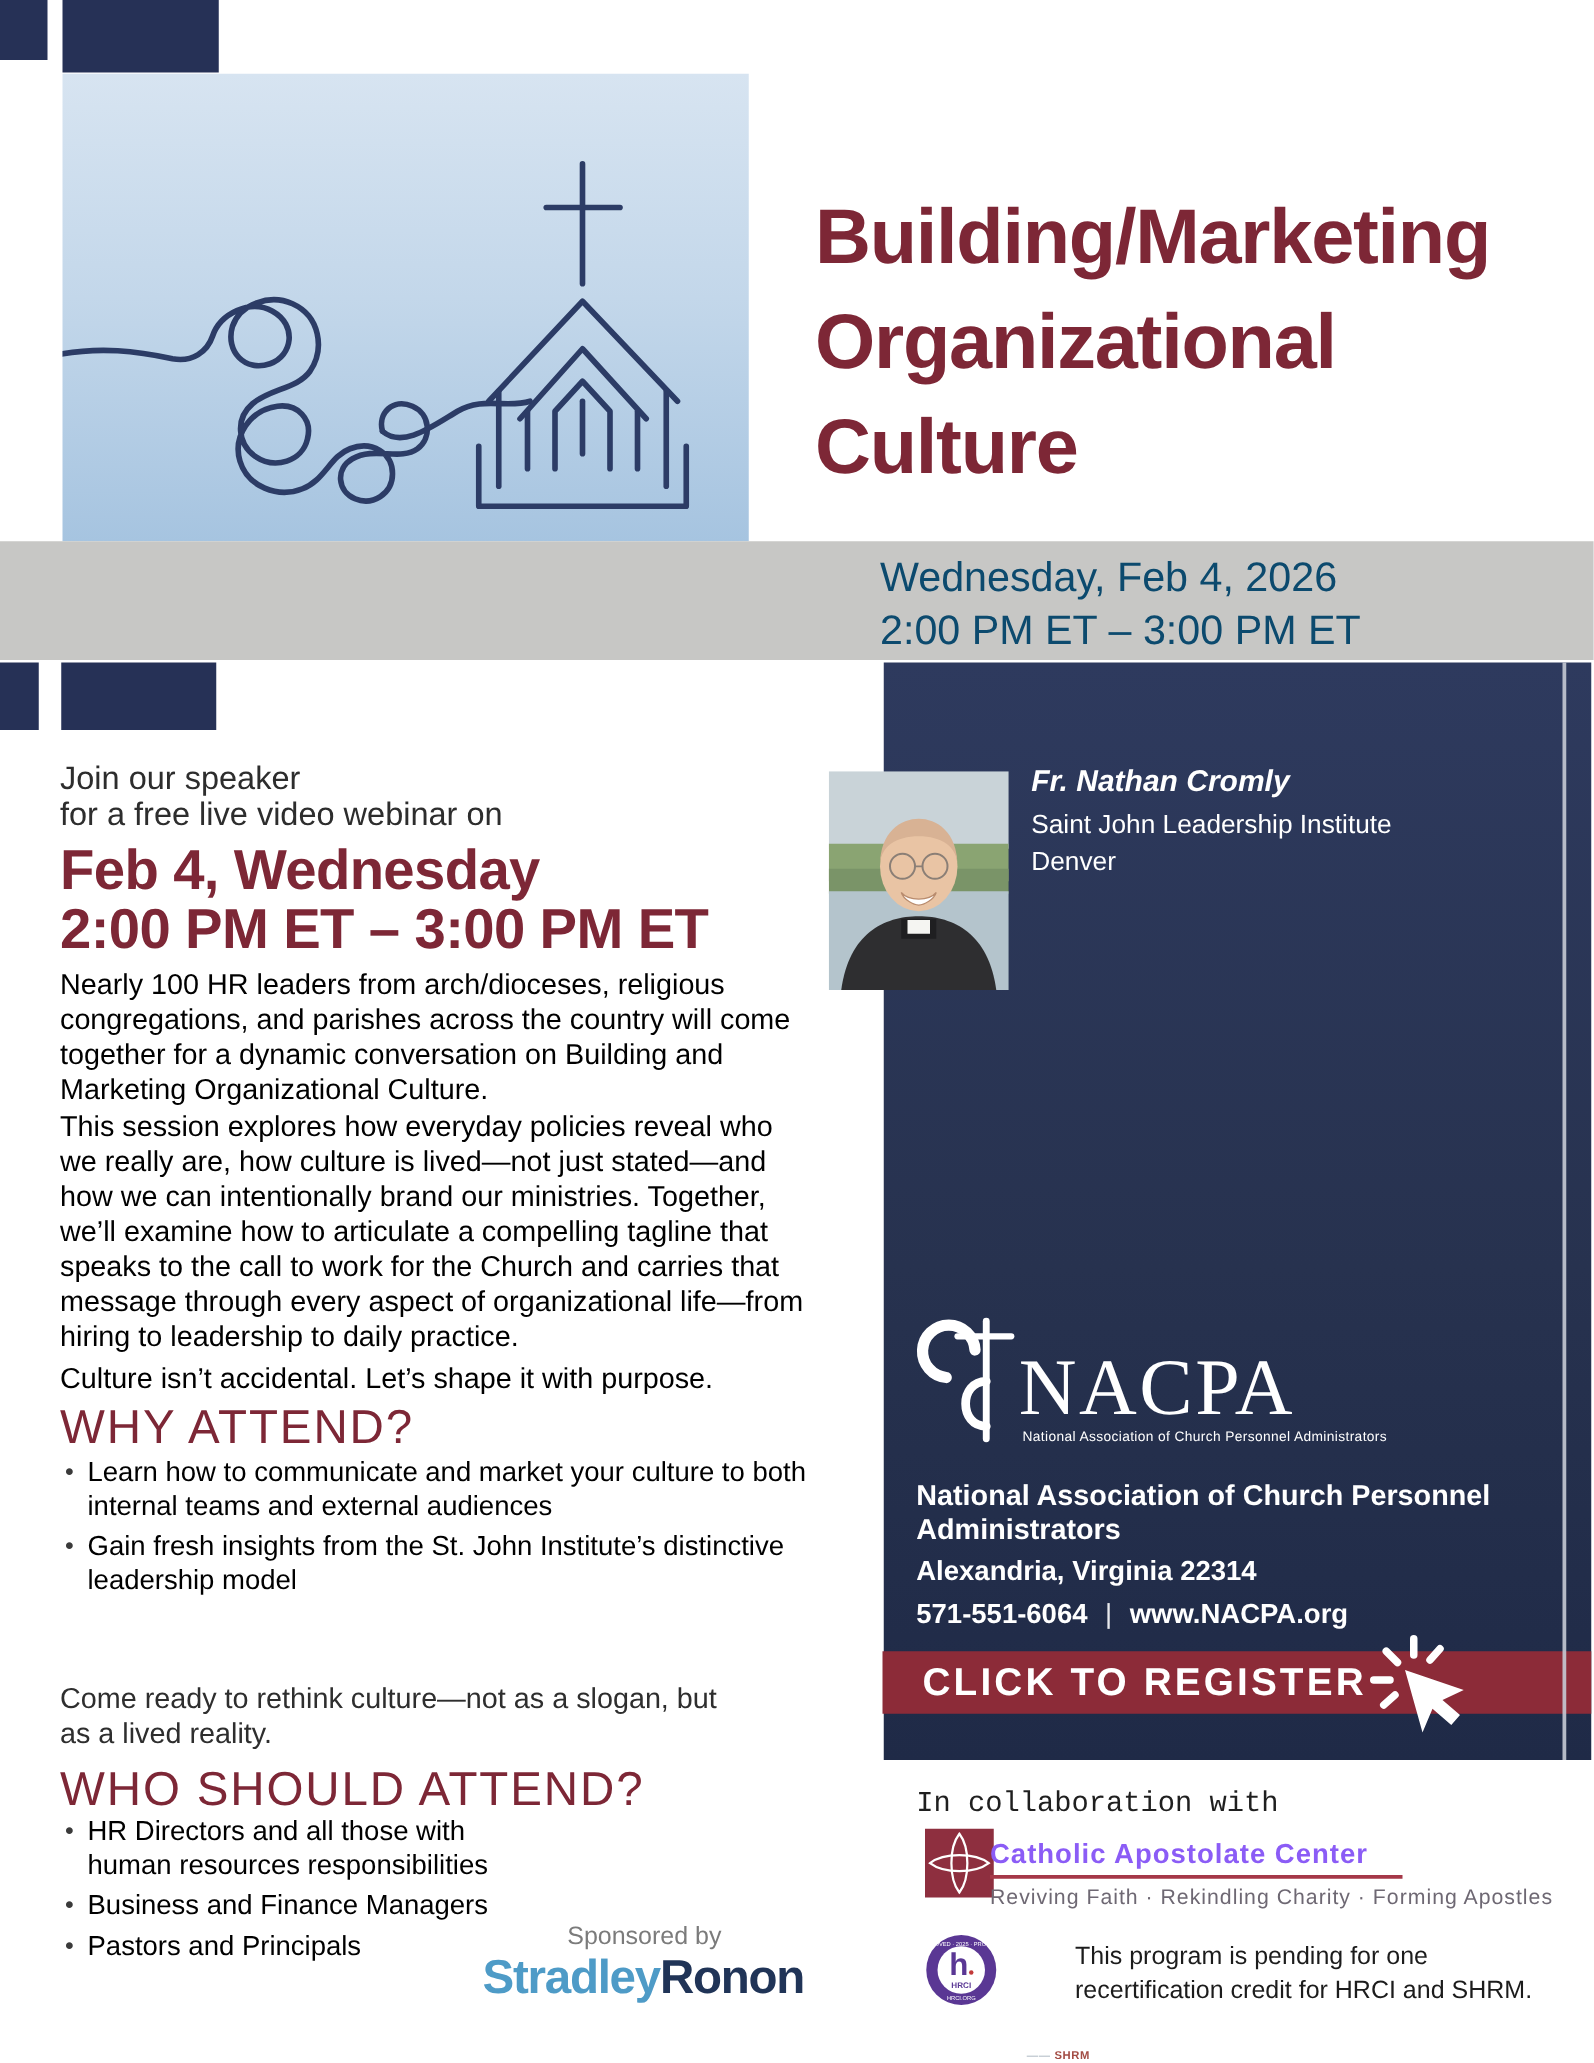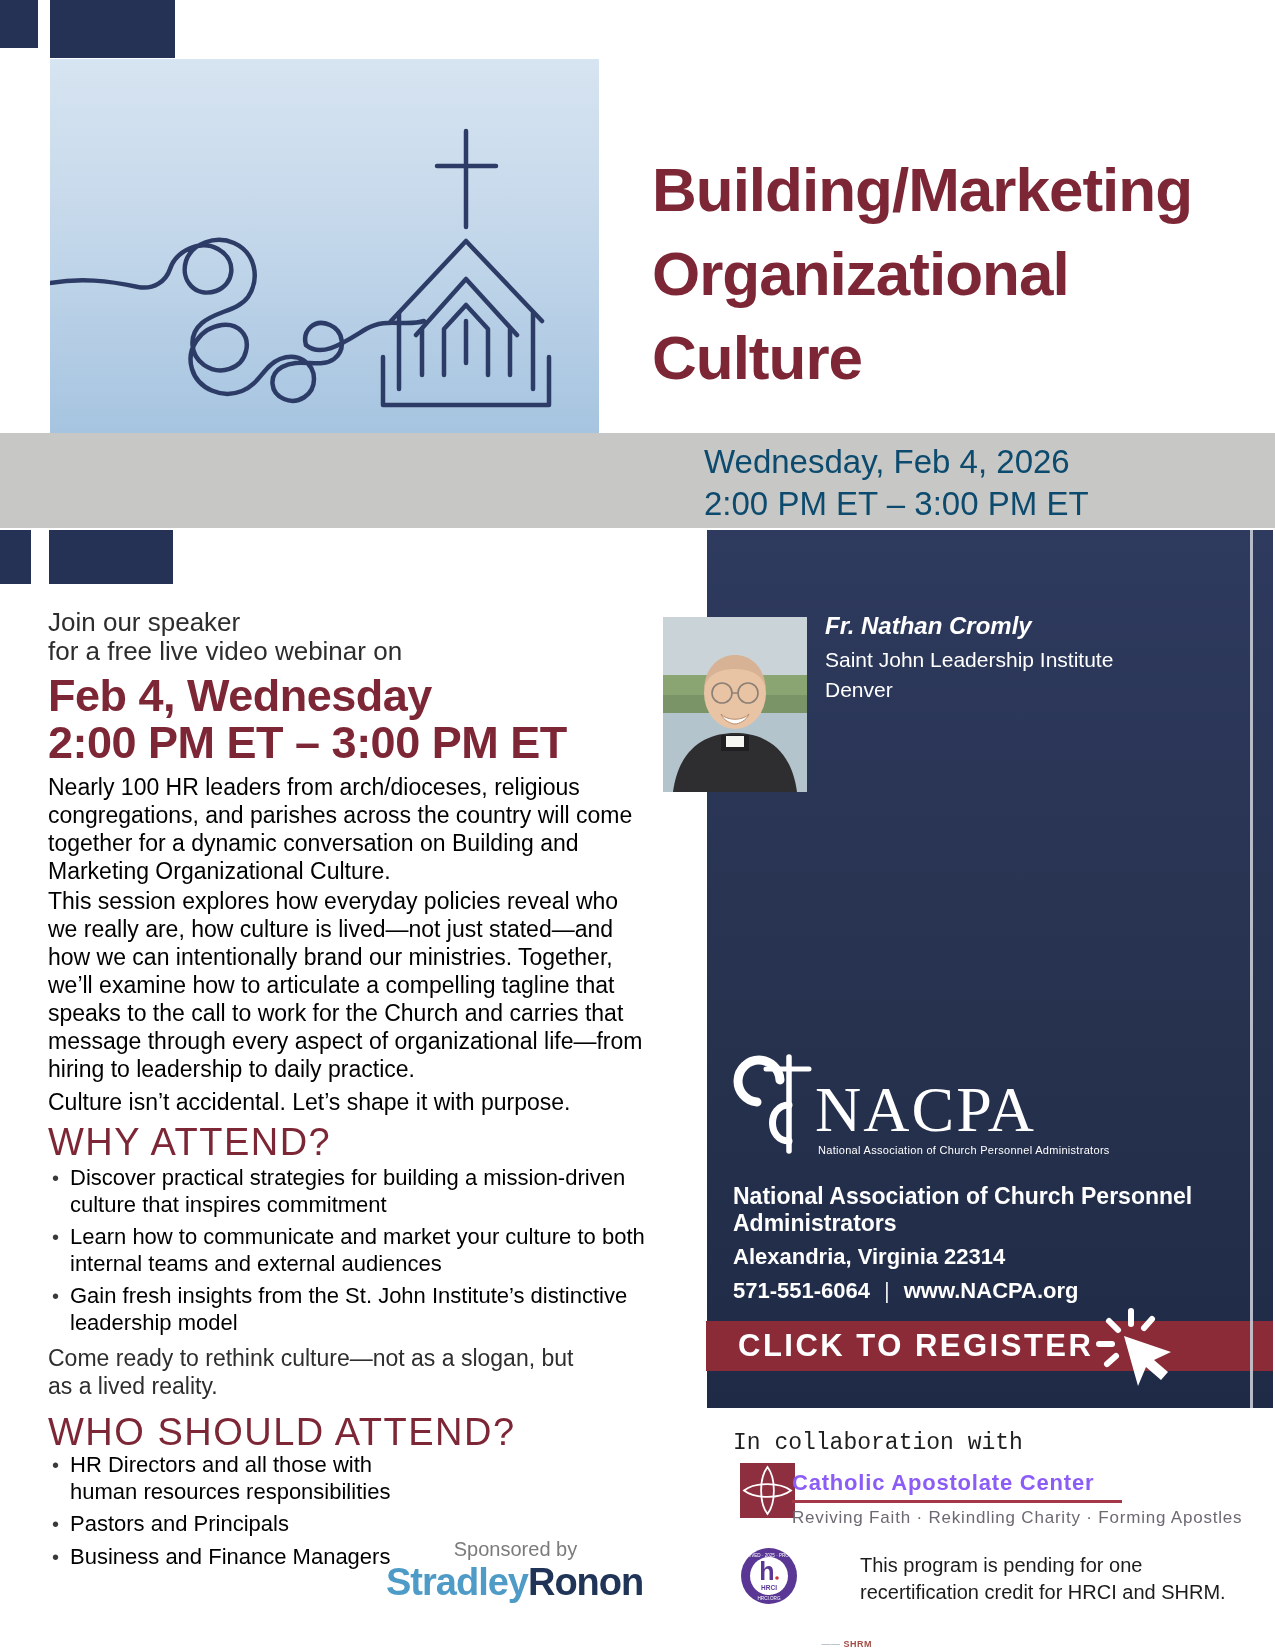--- a/index.html
+++ b/index.html
@@ -143,31 +143,30 @@
 <div class="abs bigdate">
   <div>Feb 4, Wednesday</div>
   <div>2:00 PM ET – 3:00 PM ET</div>
 </div>
 <div class="abs para p1">Nearly 100 HR leaders from arch/dioceses, religious congregations, and parishes across the country will come together for a dynamic conversation on Building and Marketing Organizational Culture.</div>
 <div class="abs para p2">This session explores how everyday policies reveal who we really are, how culture is lived—not just stated—and how we can intentionally brand our ministries. Together, we’ll examine how to articulate a compelling tagline that speaks to the call to work for the Church and carries that message through every aspect of organizational life—from hiring to leadership to daily practice.</div>
 <div class="abs para p3">Culture isn’t accidental. Let’s shape it with purpose.</div>
 
 <div class="abs sec-head why-head">WHY ATTEND?</div>
 <ul class="blist why-list">
-  <li>Discover practical strategies for building a mission-driven culture that inspires commitment</li>
   <li>Learn how to communicate and market your culture to both internal teams and external audiences</li>
   <li>Gain fresh insights from the St. John Institute’s distinctive leadership model</li>
 </ul>
 <div class="abs closing">Come ready to rethink culture—not as a slogan, but as a lived reality.</div>
 
 <div class="abs sec-head who-head">WHO SHOULD ATTEND?</div>
 <ul class="blist who-list">
   <li>HR Directors and all those with human resources responsibilities</li>
+  <li>Business and Finance Managers</li>
   <li>Pastors and Principals</li>
-  <li>Business and Finance Managers</li>
 </ul>
 
 <div class="abs sponsored">Sponsored by</div>
 <div class="abs stradley">
   <span class="s1">Stradley</span><span class="s2">Ronon</span>
 </div>
 
 <div class="abs panel"></div>
 <div class="abs vline"></div>
 

